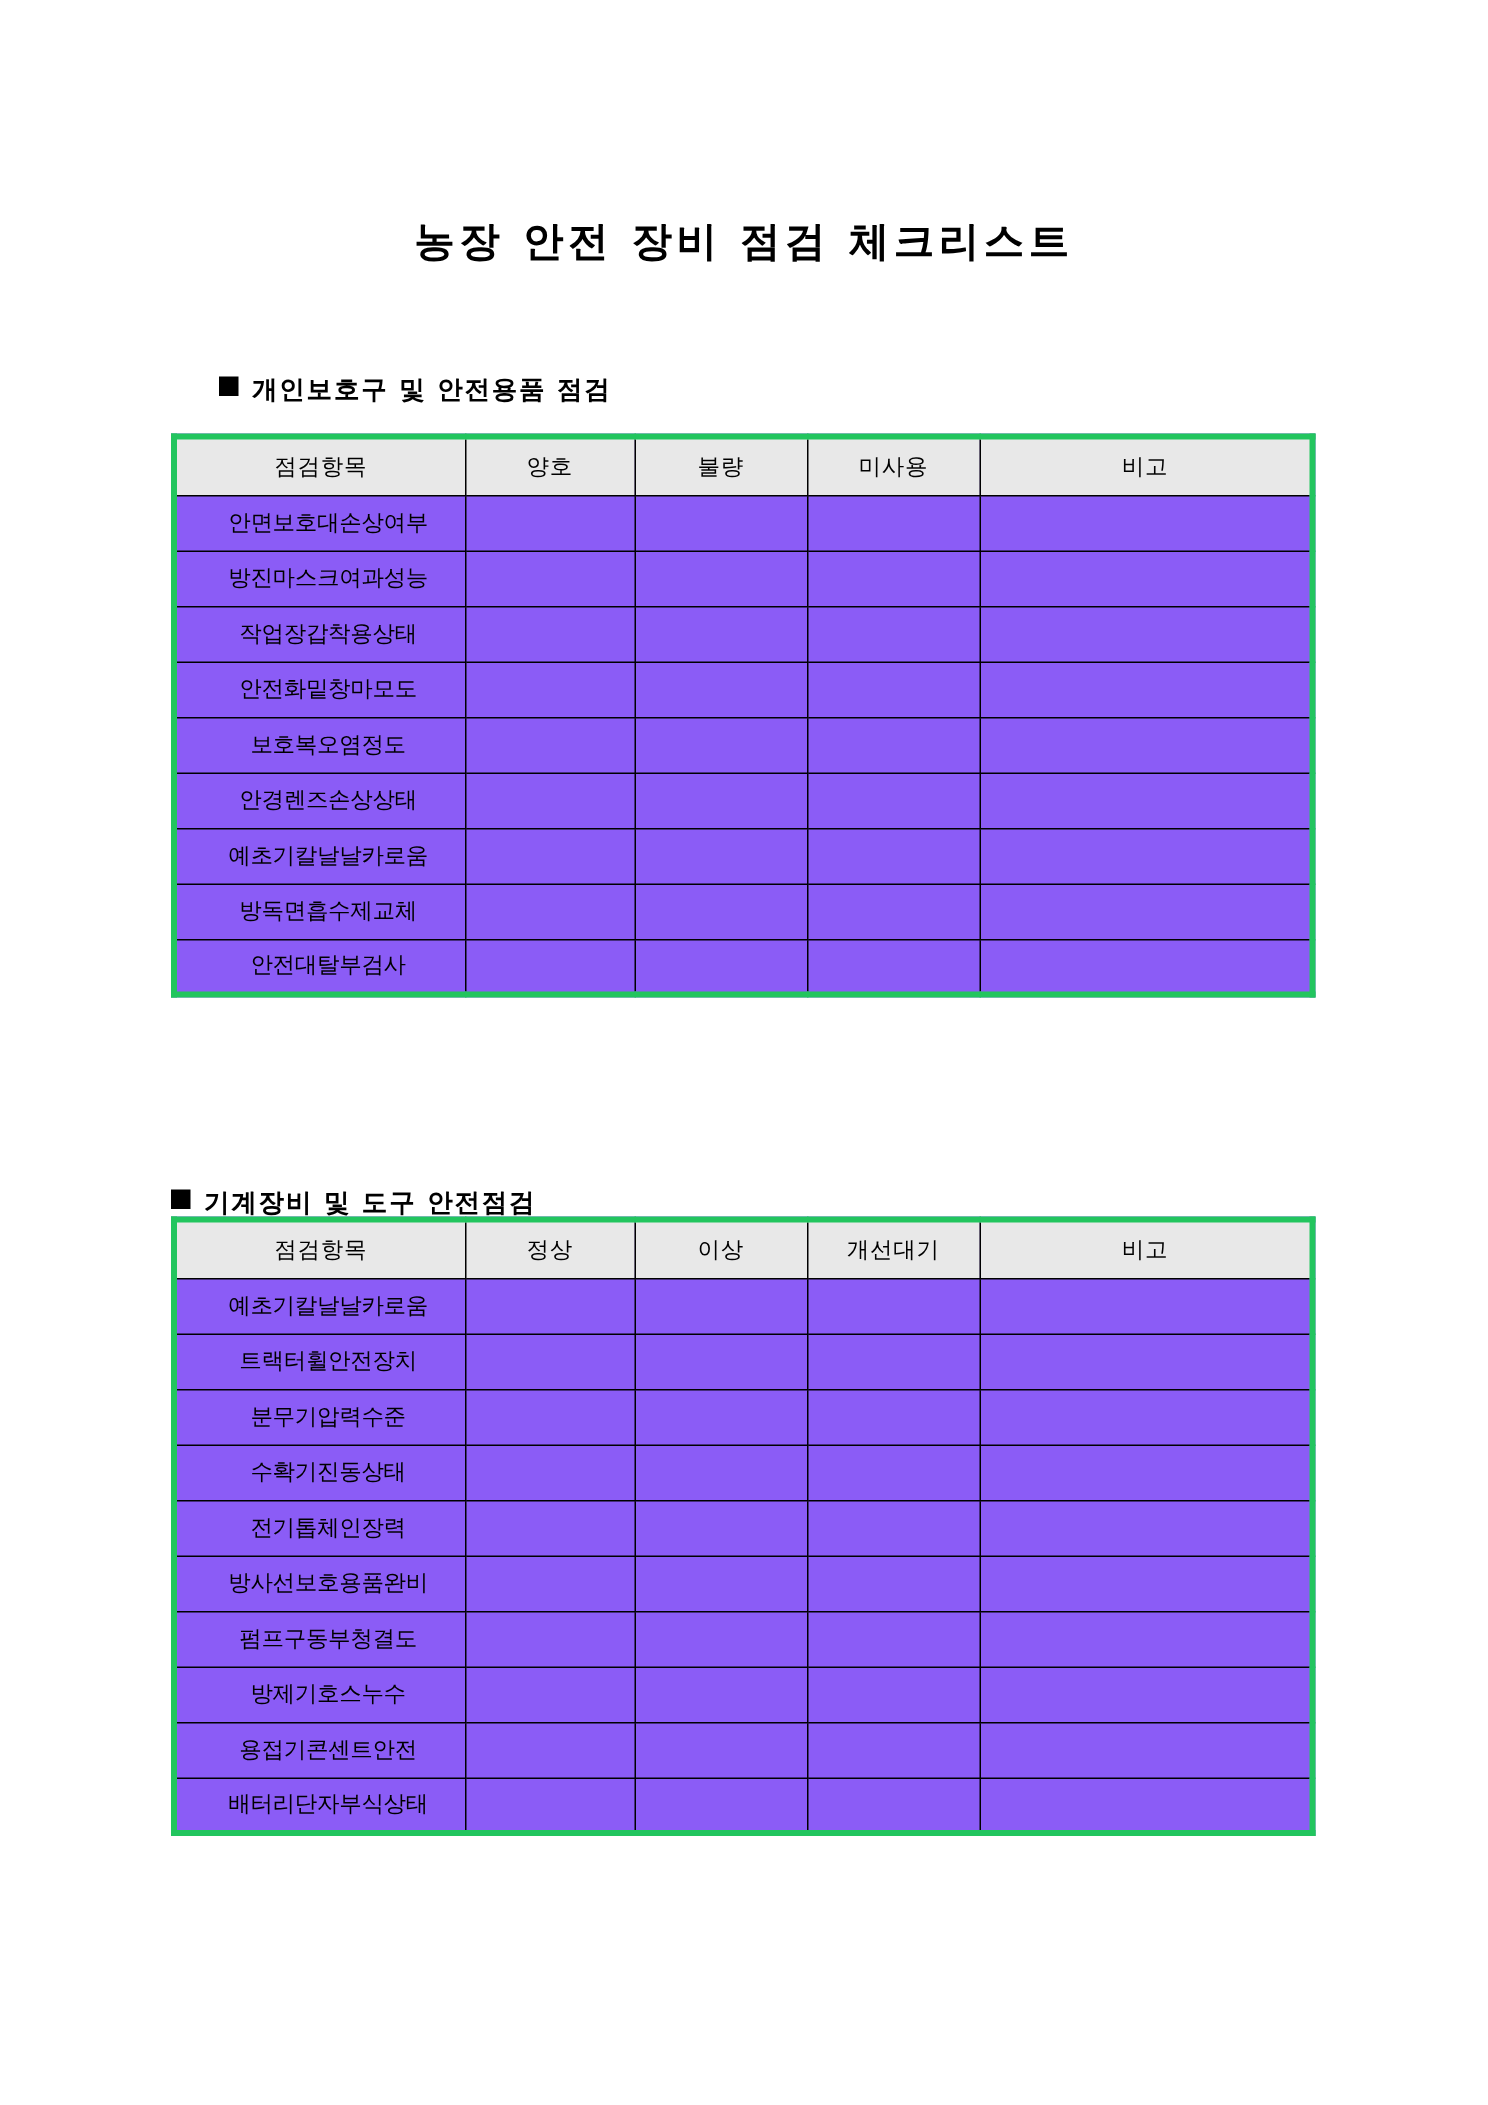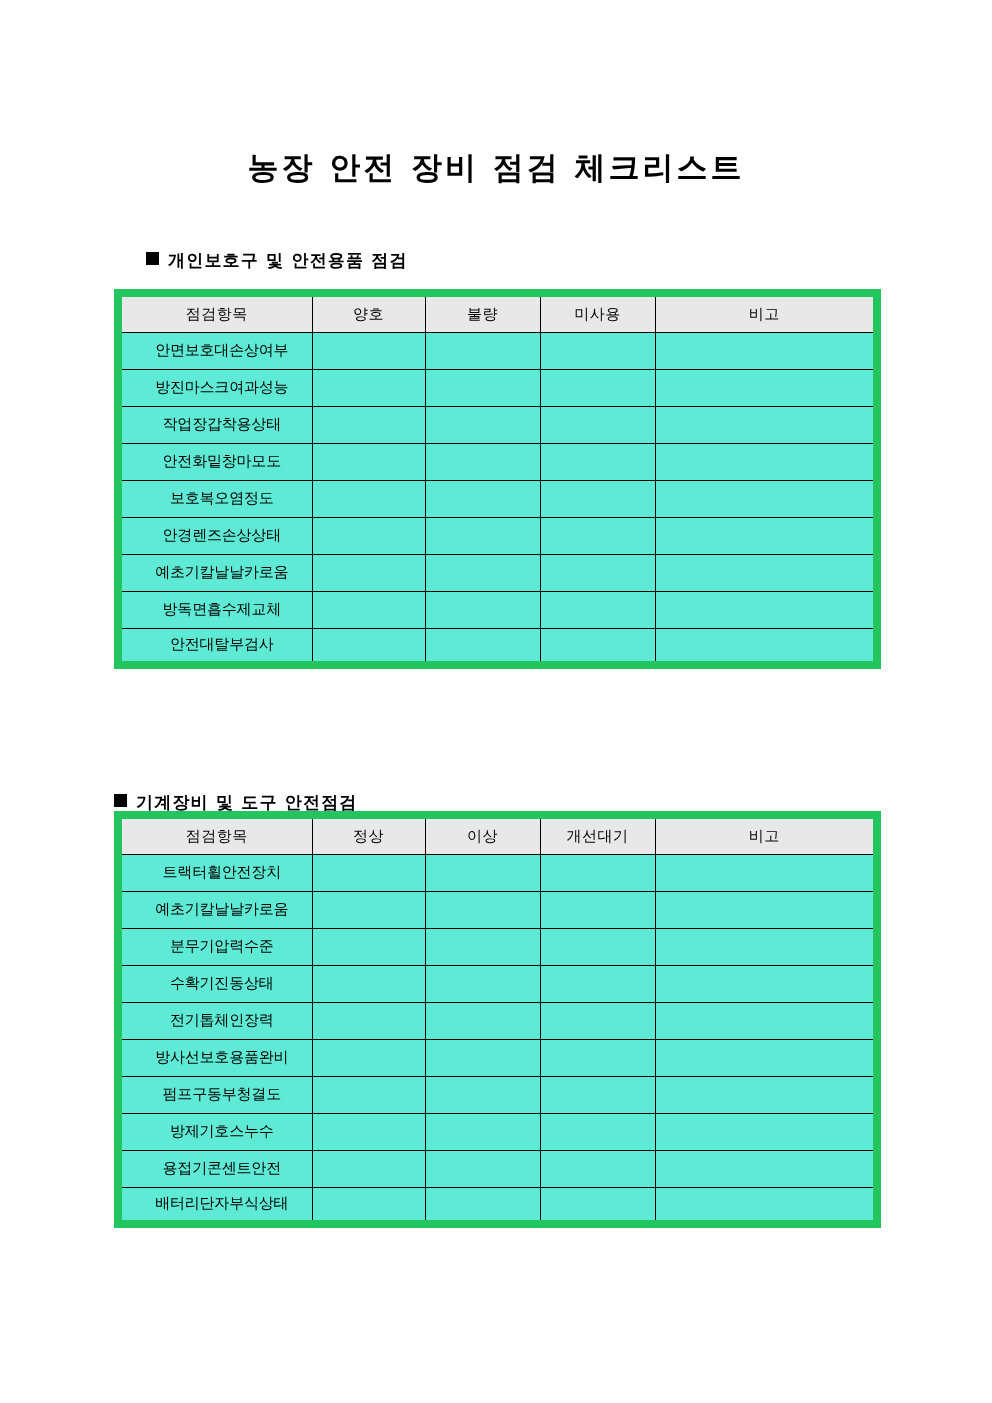--- a/index.html
+++ b/index.html
@@ -24,21 +24,21 @@
     overflow: hidden;
   }
 
   
   .doc-title {
     position: absolute;
     top: 128px;
     left: 0;
     width: 992px;
     text-align: center;
-    font-size: 31px;
+    font-size: 27px;
     font-weight: bold;
     letter-spacing: 3px;
     line-height: 1.2;
     white-space: nowrap;
   }
 
   
   .section-heading {
     position: absolute;
     left: 114px;
@@ -59,22 +59,22 @@
   #section-1-heading { top: 250px; padding-left: 32px; }
   #section-2-heading { top: 772px; margin-top: 20px; }
 
   
   .check-table {
     position: absolute;
     left: 114px;
     width: 759px;
     border-collapse: collapse;
     table-layout: fixed;
-    border: 8px solid #22c55e;
-    background: #5eead4;
+    border: 4px solid #22c55e;
+    background: #8b5cf6;
   }
   #table-1 { top: 289px; }
   #table-2 { top: 811px; }
 
   .check-table col.c-item   { width: 194px; }
   .check-table col.c-opt1   { width: 113px; }
   .check-table col.c-opt2   { width: 115px; }
   .check-table col.c-opt3   { width: 115px; }
   .check-table col.c-note   { width: 222px; }
 
@@ -218,28 +218,28 @@
       <tr>
         <th>점검항목</th>
         <th>정상</th>
         <th>이상</th>
         <th>개선대기</th>
         <th>비고</th>
       </tr>
     </thead>
     <tbody id="table-2-body">
         <tr>
+          <td class="item-cell">예초기칼날날카로움</td>
+          <td class="mark-cell"></td>
+          <td class="mark-cell"></td>
+          <td class="mark-cell"></td>
+          <td class="note-cell"></td>
+        </tr>
+        <tr>
           <td class="item-cell">트랙터휠안전장치</td>
-          <td class="mark-cell"></td>
-          <td class="mark-cell"></td>
-          <td class="mark-cell"></td>
-          <td class="note-cell"></td>
-        </tr>
-        <tr>
-          <td class="item-cell">예초기칼날날카로움</td>
           <td class="mark-cell"></td>
           <td class="mark-cell"></td>
           <td class="mark-cell"></td>
           <td class="note-cell"></td>
         </tr>
         <tr>
           <td class="item-cell">분무기압력수준</td>
           <td class="mark-cell"></td>
           <td class="mark-cell"></td>
           <td class="mark-cell"></td>

